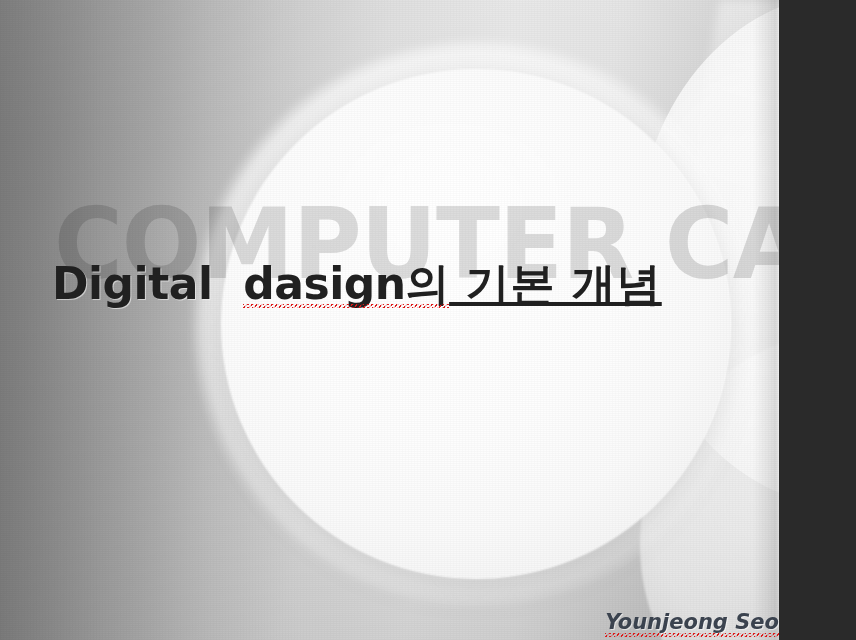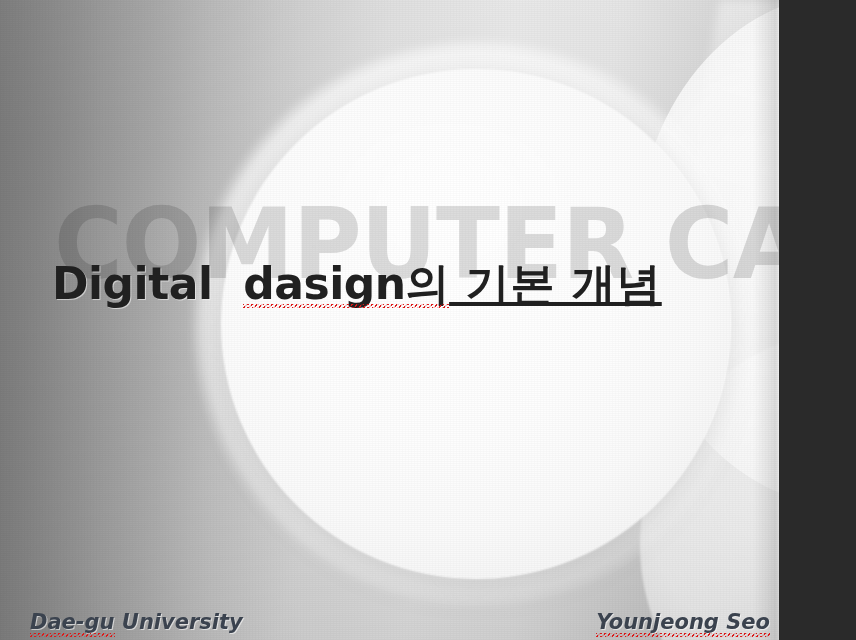--- a/index.html
+++ b/index.html
@@ -233,21 +233,21 @@
     font-family: "DejaVu Sans", "Liberation Sans", sans-serif;
     font-size: 21px;
     font-weight: 700;
     font-style: italic;
     color: #3c4450;
     letter-spacing: 0px;
     text-shadow: 1px 1px 0 rgba(255,255,255,0.6);
     white-space: nowrap;
   }
   .footer-left { left: 30px; }
-  .footer-right { right: 9px; }
+  .footer-right { right: 0; }
 
   .sq {
     position: relative;
     display: inline-block;
   }
   .sq::after {
     content: "";
     position: absolute;
     left: 0; right: 0;
     bottom: -3px;
@@ -284,22 +284,19 @@
   <div class="bg-right-edge"></div>
 
   <div class="watermark">COMPUTER CAD</div>
 
   <div class="title-wrap">
     <span class="title">
       <span class="seg-latin">Digital </span><span class="seg-latin misspell">dasign의</span><span class="seg-kr"> 기본 개념</span>
     </span>
   </div>
 
-  <div class="footer-left">
-    <span class="sq">Dae-gu</span><span> University</span>
-  </div>
 
   <div class="footer-right">
     <span class="sq">Younjeong Seo</span>
   </div>
 
   <div class="grain"></div>
 </div>
 
 </body></html>

